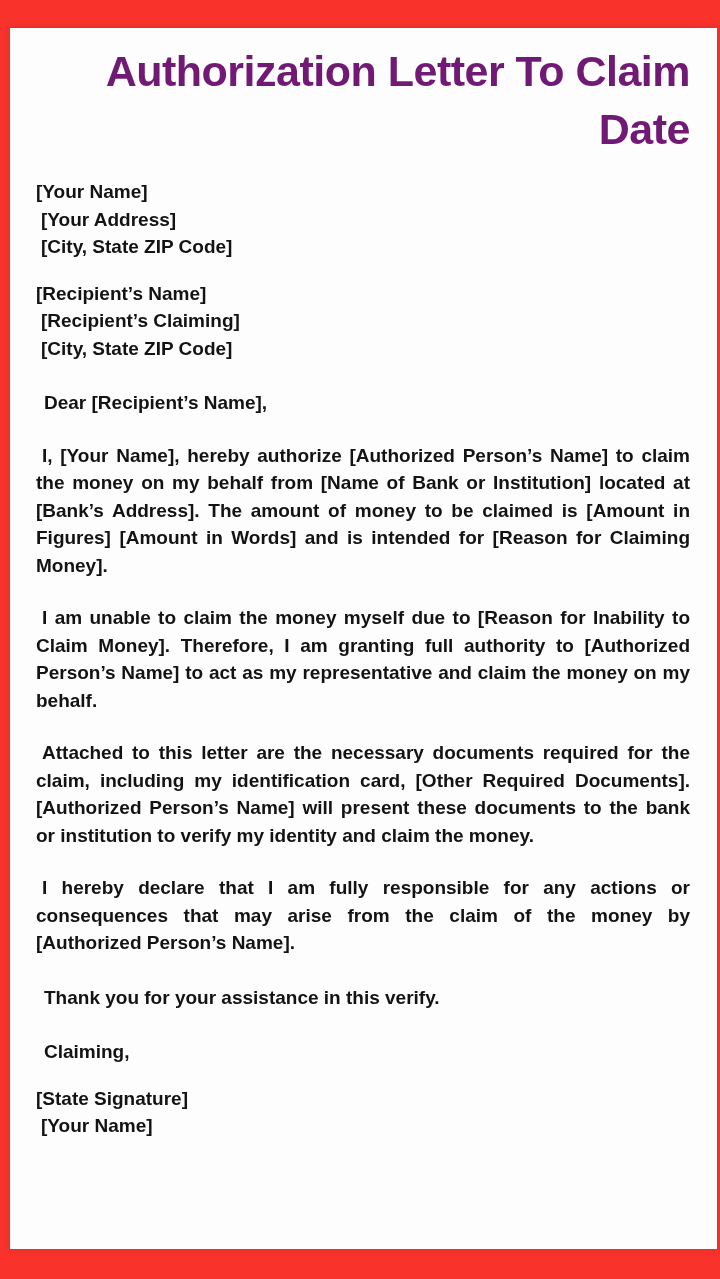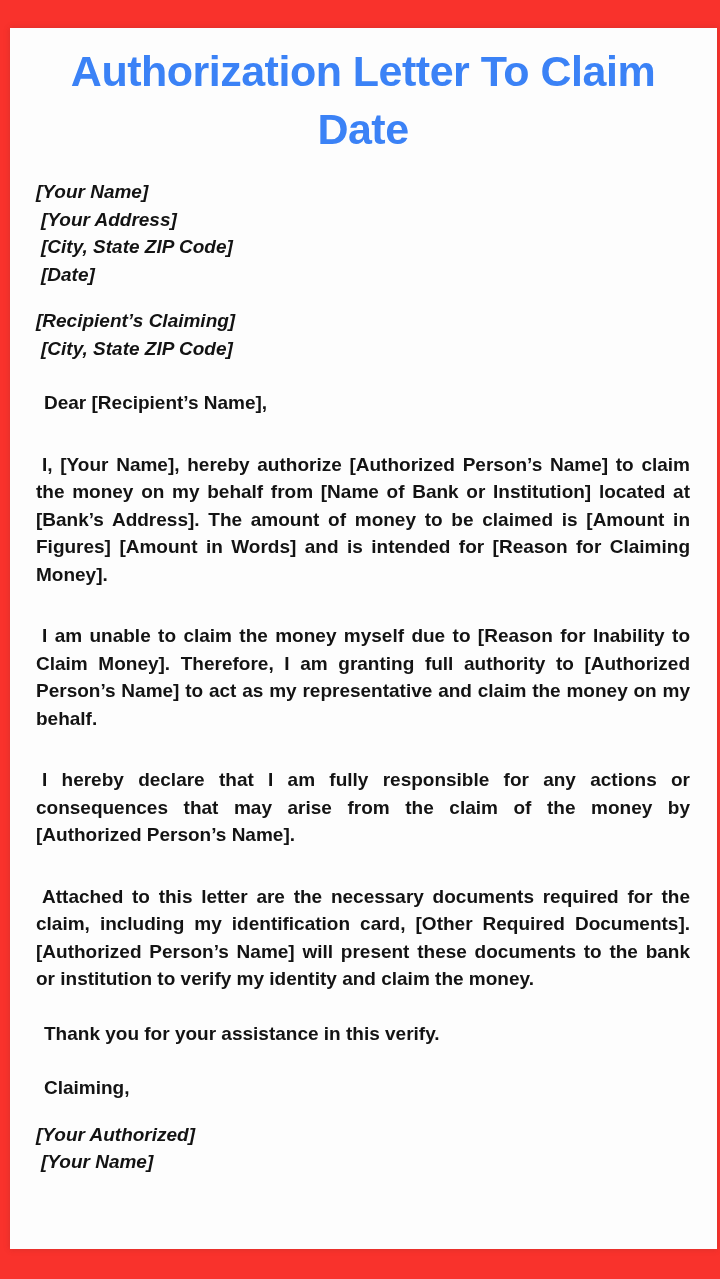--- a/index.html
+++ b/index.html
@@ -25,43 +25,42 @@
     padding: 14px 27px 0 26px;
     box-sizing: border-box;
     color: #131313;
     font-weight: 700;
     font-size: 19px;
     line-height: 27.5px;
     overflow: hidden;
   }
   .title {
     margin: 0 0 20px 0;
-    text-align: center;
+    text-align: right;
     font-size: 43px;
     line-height: 58px;
     letter-spacing: -0.5px;
     font-weight: 700;
-    color: #3b82f6;
+    color: #701a75;
   }
   .title span {
     display: block;
     white-space: nowrap;
   }
   .block {
     margin: 19px 0 0 0;
-    font-style: italic;
   }
   .block .line {
     display: block;
   }
   .block .line + .line {
     padding-left: 5px;
   }
   .para {
-    margin: 34px 0 0 0;
+    margin: 25px 0 0 0;
     text-align: justify;
     text-indent: 6px;
   }
   .single {
     margin: 27px 0 0 8px;
   }
 </style>
 </head>
 <body>
 
@@ -70,38 +69,38 @@
 
     <h1 class="title">
       <span>Authorization Letter To Claim</span>
       <span>Date</span>
     </h1>
 
     <div class="block">
       <span class="line">[Your Name]</span>
       <span class="line">[Your Address]</span>
       <span class="line">[City, State ZIP Code]</span>
-      <span class="line">[Date]</span>
     </div>
 
     <div class="block">
+      <span class="line">[Recipient’s Name]</span>
       <span class="line">[Recipient’s Claiming]</span>
       <span class="line">[City, State ZIP Code]</span>
     </div>
 
     <p class="single">Dear [Recipient’s Name],</p>
 
     <p class="para">I, [Your Name], hereby authorize [Authorized Person’s Name] to claim the money on my behalf from [Name of Bank or Institution] located at [Bank’s Address]. The amount of money to be claimed is [Amount in Figures] [Amount in Words] and is intended for [Reason for Claiming Money].</p>
     <p class="para">I am unable to claim the money myself due to [Reason for Inability to Claim Money]. Therefore, I am granting full authority to [Authorized Person’s Name] to act as my representative and claim the money on my behalf.</p>
+    <p class="para">Attached to this letter are the necessary documents required for the claim, including my identification card, [Other Required Documents]. [Authorized Person’s Name] will present these documents to the bank or institution to verify my identity and claim the money.</p>
     <p class="para">I hereby declare that I am fully responsible for any actions or consequences that may arise from the claim of the money by [Authorized Person’s Name].</p>
-    <p class="para">Attached to this letter are the necessary documents required for the claim, including my identification card, [Other Required Documents]. [Authorized Person’s Name] will present these documents to the bank or institution to verify my identity and claim the money.</p>
 
     <p class="single">Thank you for your assistance in this verify.</p>
 
     <p class="single">Claiming,</p>
 
     <div class="block">
-      <span class="line">[Your Authorized]</span>
+      <span class="line">[State Signature]</span>
       <span class="line">[Your Name]</span>
     </div>
 
   </div>
 </div>
 
 </body></html>

